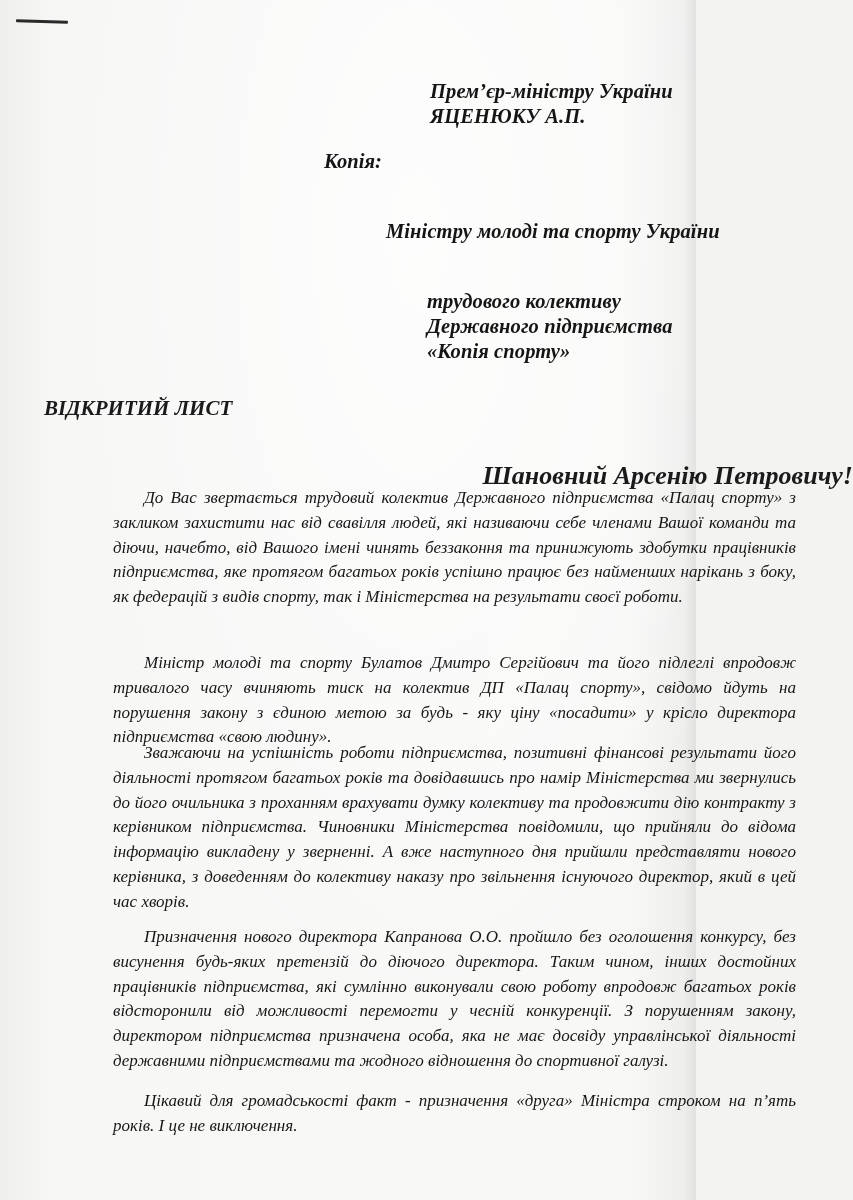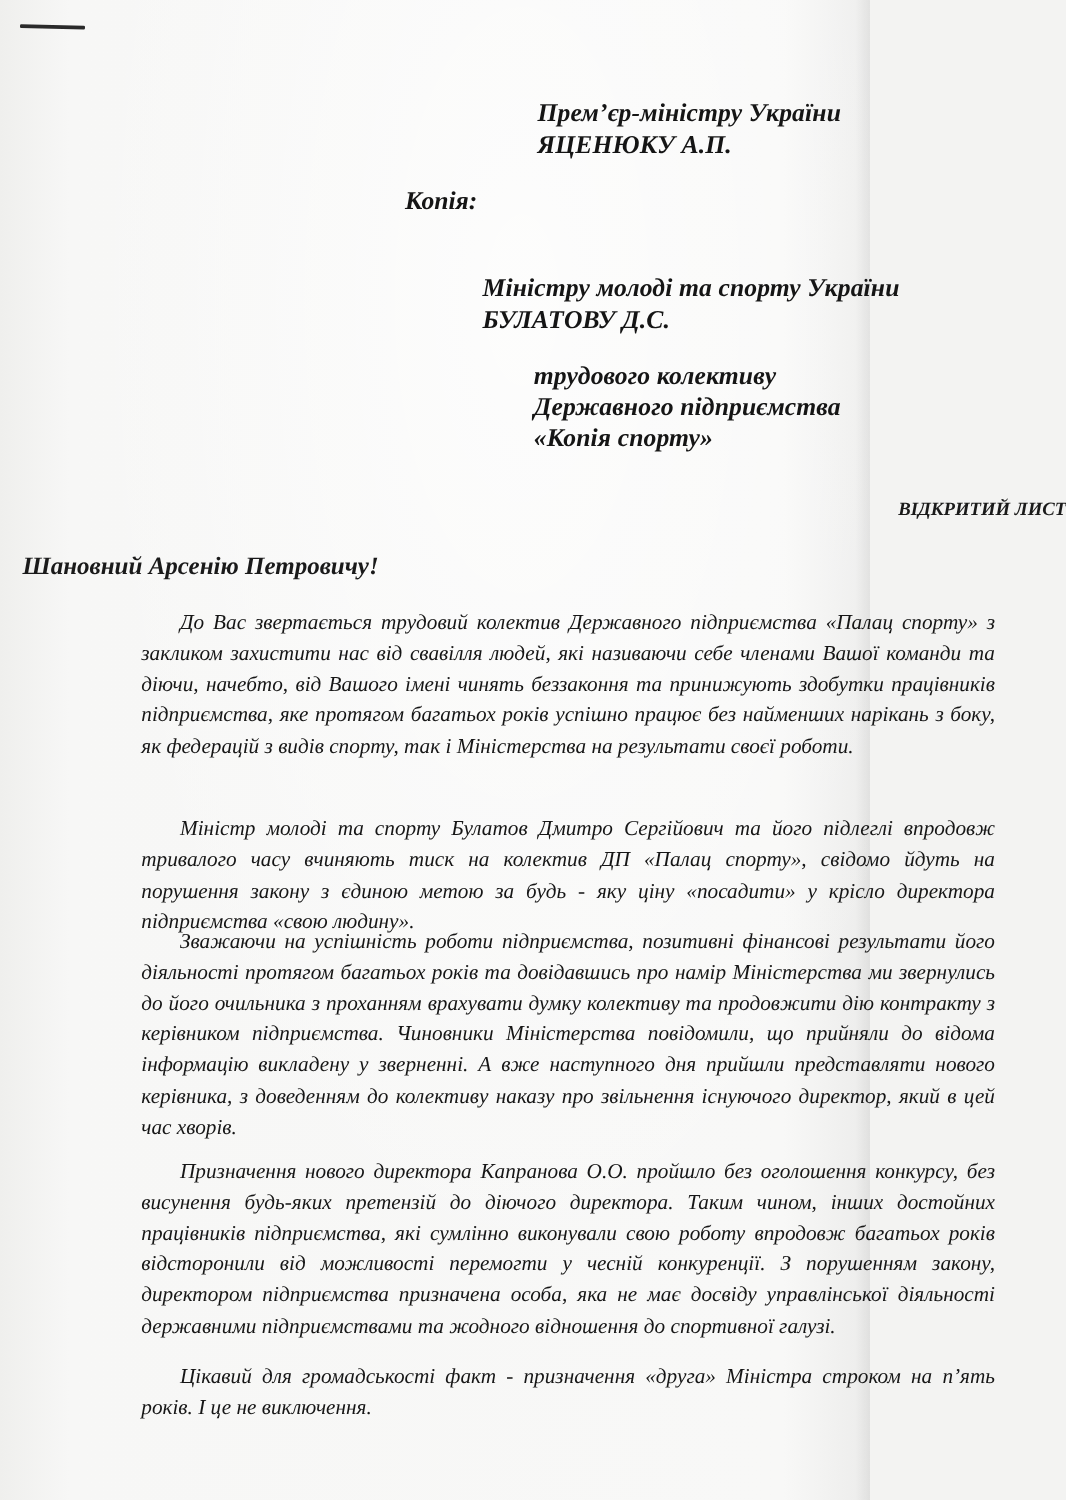--- a/index.html
+++ b/index.html
@@ -58,34 +58,34 @@
       color: #151515;
     }
     .a2 { top: 149px; left: 403px; }
     .a3 { top: 219px; left: 386px; }
     .a4 { top: 289px; left: 427px; }
 
     .doc-title {
       position: absolute;
       left: 0; width: 853px;
       top: 395px;
-      text-align: right;
+      text-align: left;
       font-weight: bold;
-      font-size: 15px;
+      font-size: 21px;
       line-height: 26px;
       padding-left: 44px;
       box-sizing: border-box;
     }
     .salutation {
       position: absolute;
       left: 0; width: 853px;
-      top: 440px;
-      text-align: left;
+      top: 463px;
+      text-align: right;
       font-weight: bold;
-      font-size: 20px;
+      font-size: 26px;
       line-height: 26px;
       padding-left: 18px;
       box-sizing: border-box;
     }
     .body-text {
       position: absolute;
       left: 113px;
       width: 683px;
       font-size: 17px;
       line-height: 24.8px;
@@ -114,21 +114,20 @@
     <div>ЯЦЕНЮКУ А.П.</div>
   </div>
 
   <div class="copy-label">Копія:</div>
 
   <div class="addressee a2">
   </div>
 
   <div class="addressee a3">
     <div>Міністру молоді та спорту України</div>
-    <div>БУЛАТОВУ Д.С.</div>
   </div>
 
   <div class="addressee a4">
     <div>трудового колективу</div>
     <div>Державного підприємства</div>
     <div>«Копія спорту»</div>
   </div>
 
   <div class="doc-title">ВІДКРИТИЙ ЛИСТ</div>
   <div class="salutation">Шановний Арсенію Петровичу!</div>

